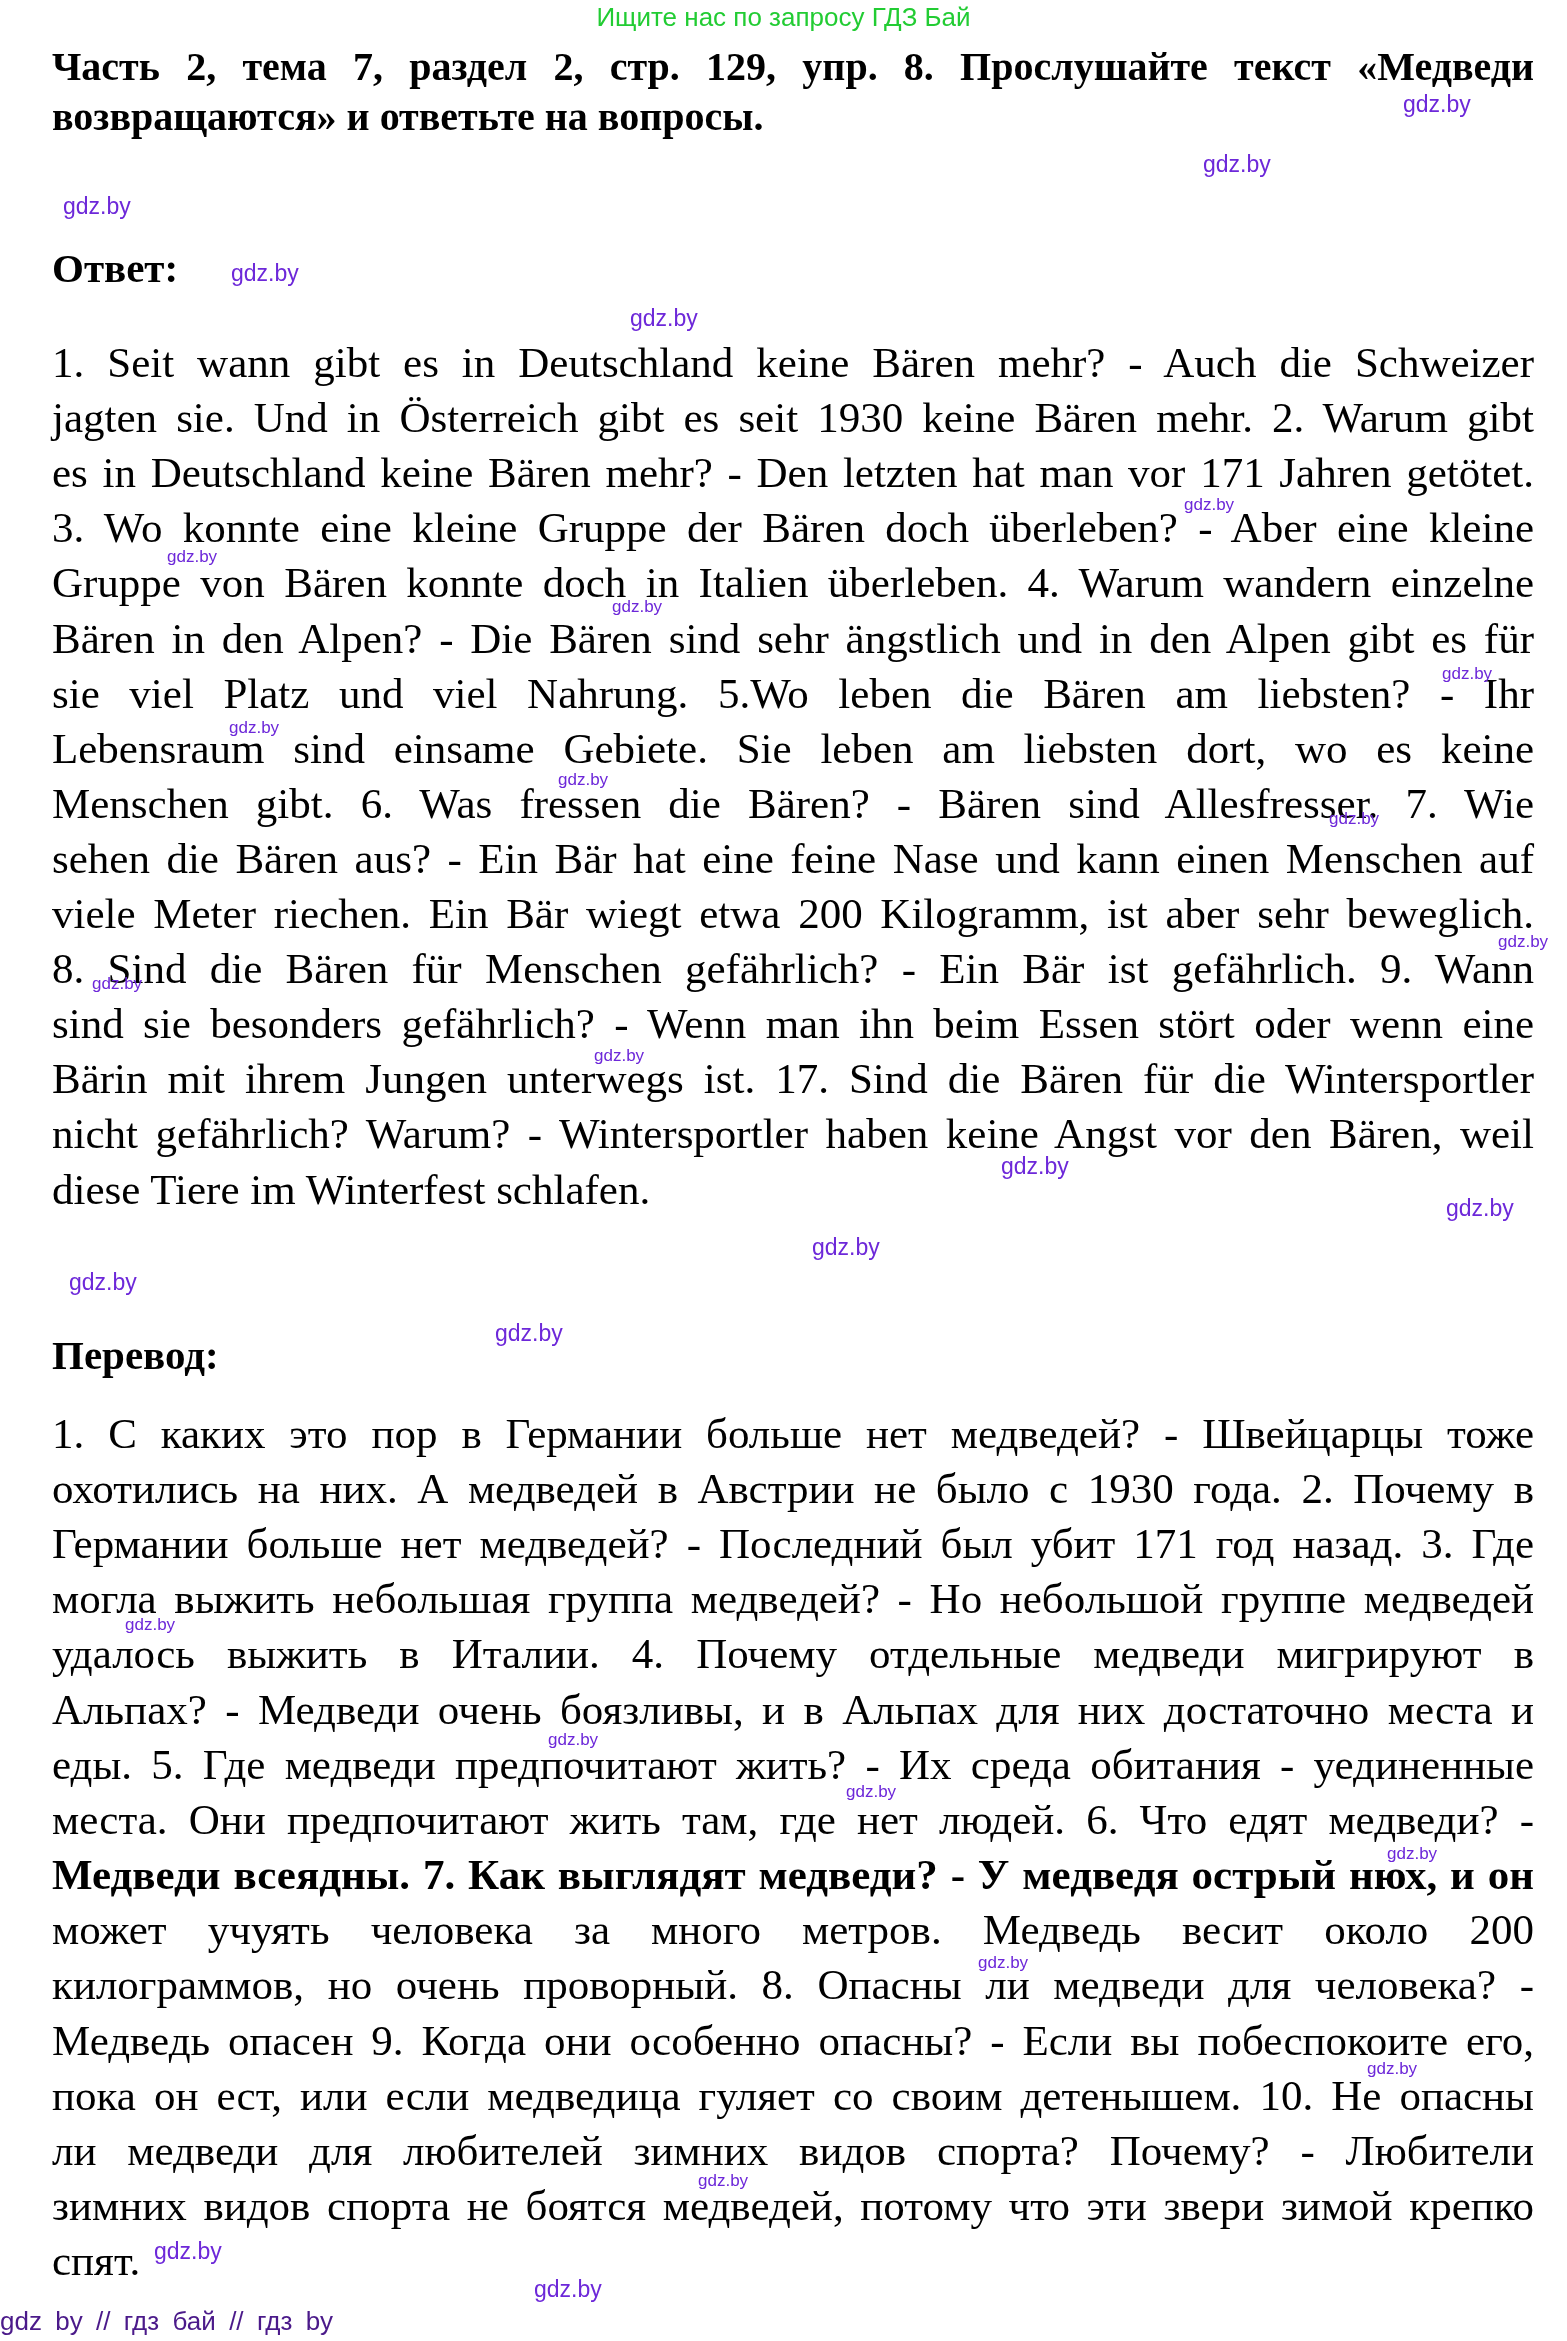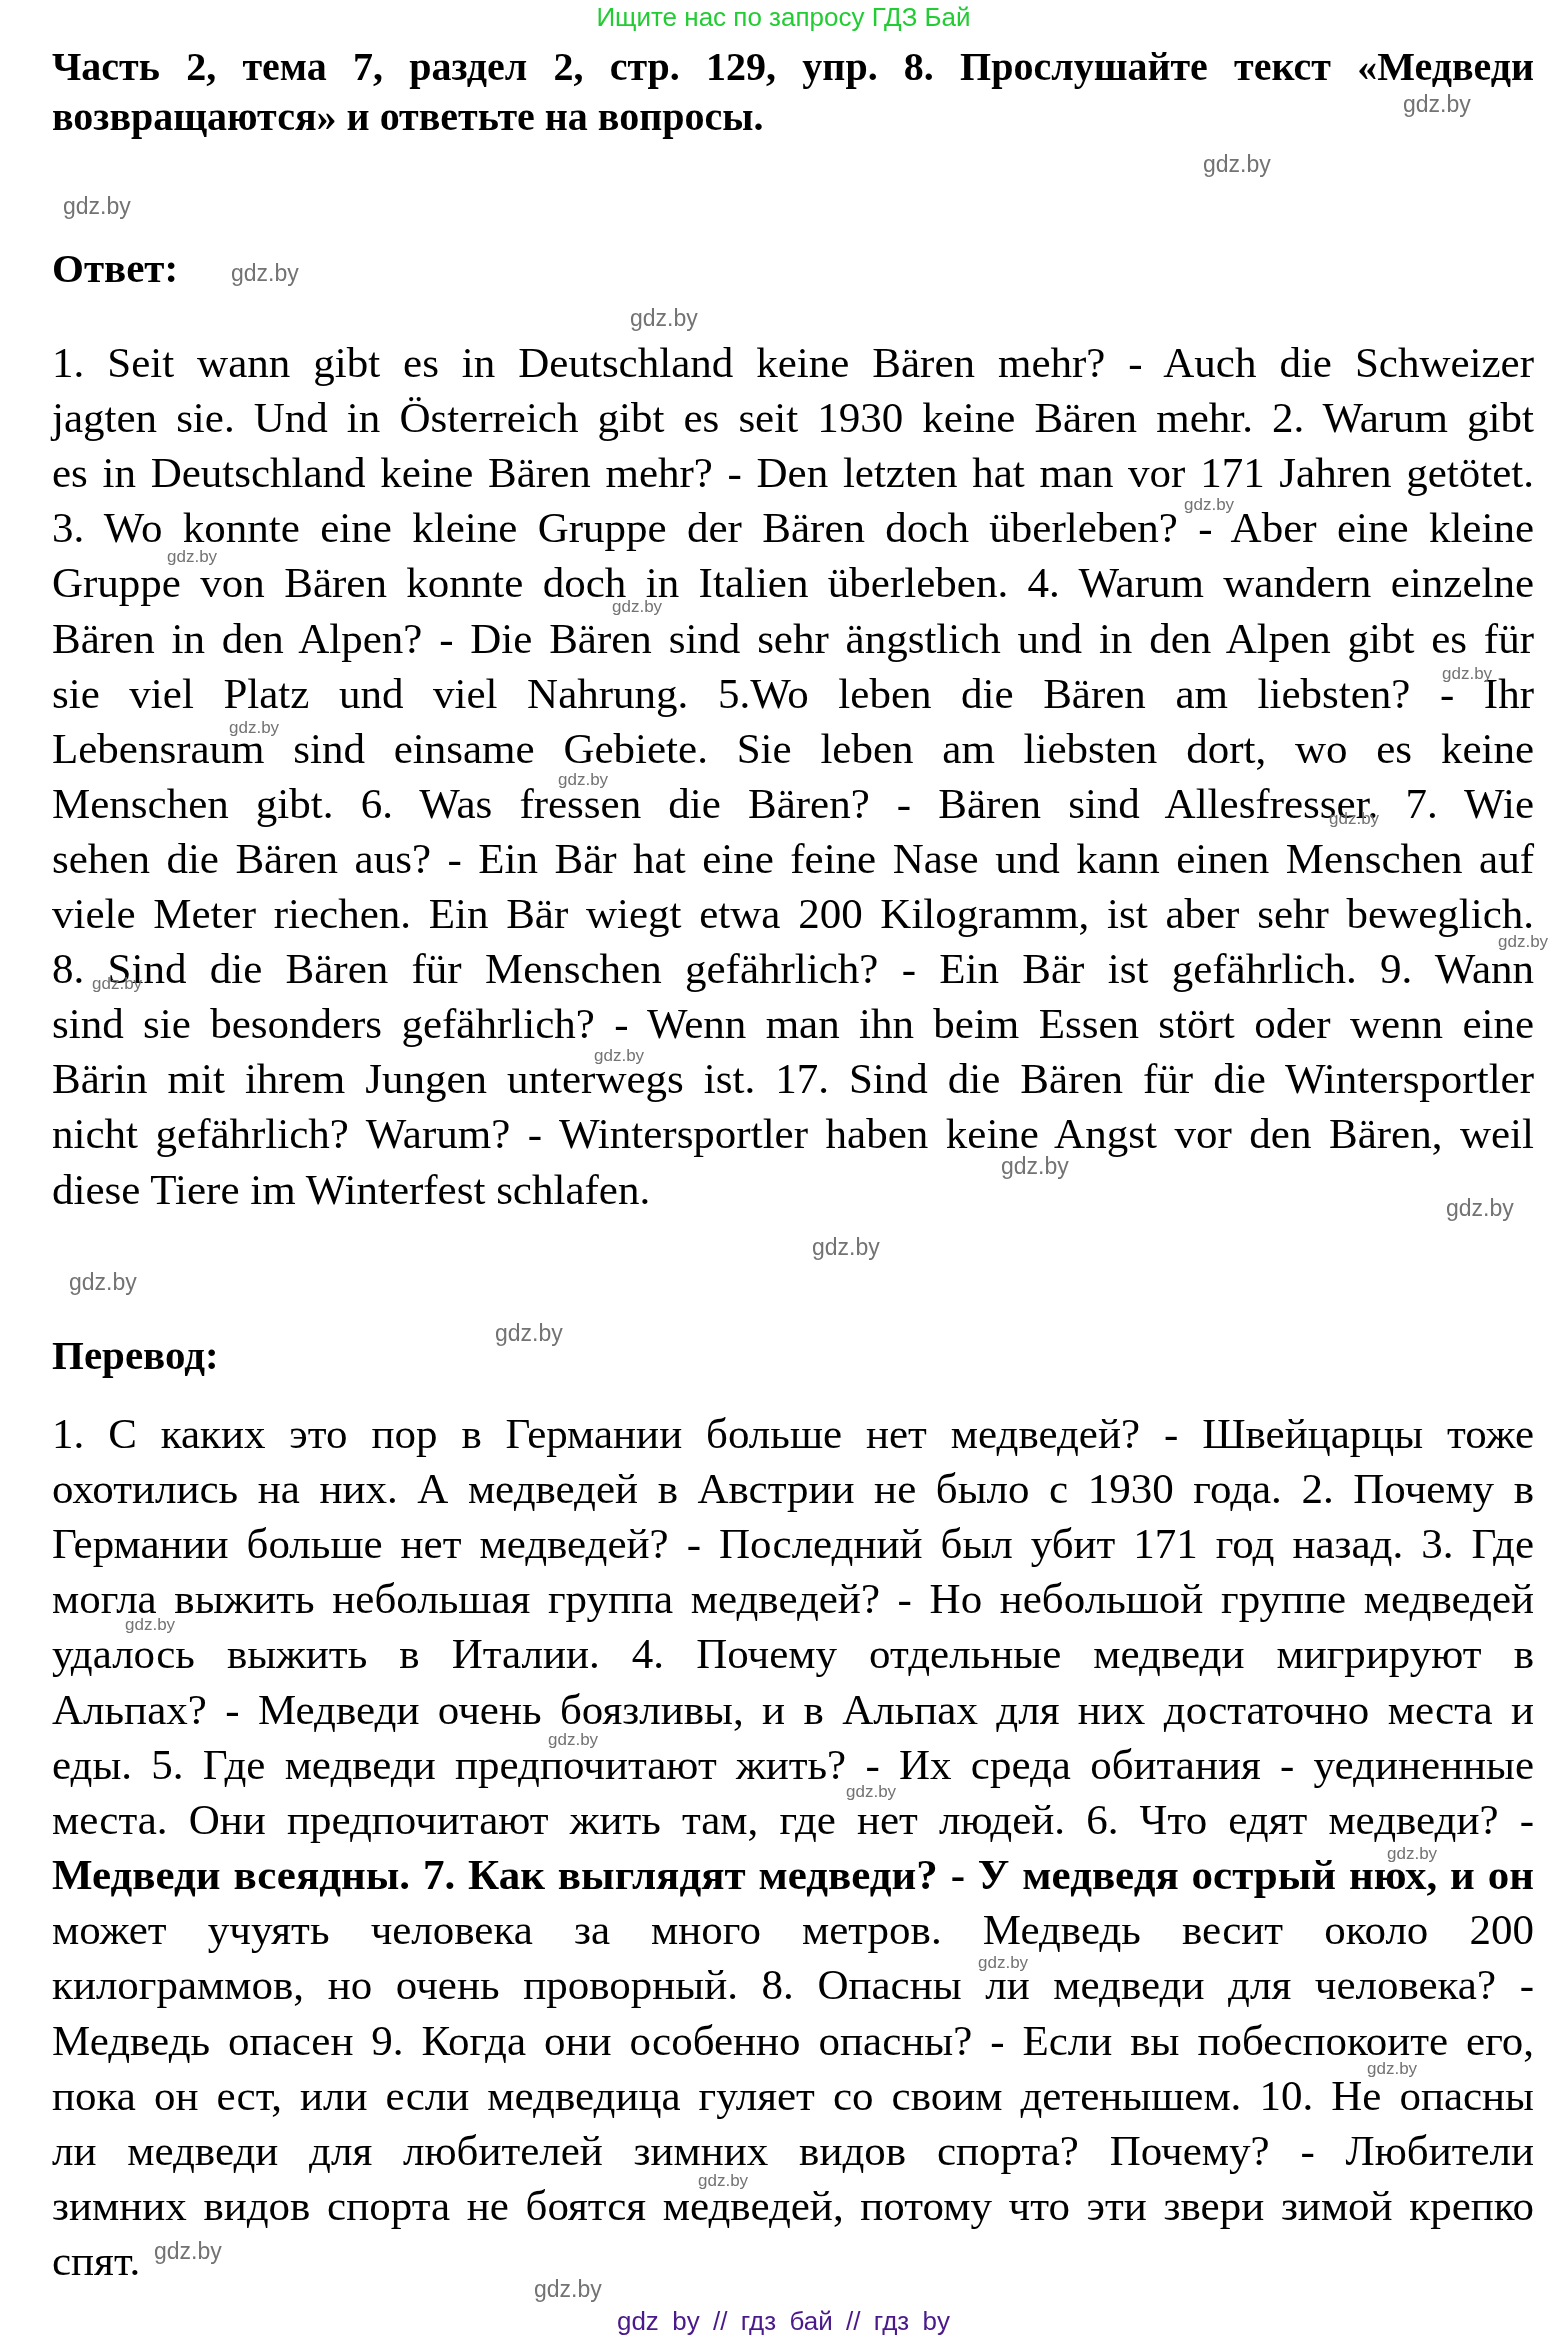--- a/index.html
+++ b/index.html
@@ -2,40 +2,40 @@
 <html style="font-size:12.2px"><head>
 <meta charset="utf-8">
 <style>
   html, body { margin: 0; padding: 0; background: #ffffff; }
   body { width: 1567px; height: 2342px; position: relative; overflow: hidden; }
   .banner {
     position: absolute; left: 0; top: 1.5px; width: 1567px; text-align: center;
     font-family: "Liberation Sans", sans-serif; font-size: 26px; line-height: 30.5px;
   }
   .footer {
-    position: absolute; left: 0; top: 2306px; width: 1567px; text-align: center;
+    position: absolute; left: 0; top: 2306px; width: 1567px; text-align: left;
     font-family: "Liberation Sans", sans-serif; font-size: 26px; line-height: 30.5px;
     word-spacing: 6.1px;
   }
   .line {
     position: absolute; left: 52px; width: 1482px;
     font-family: "Liberation Serif", serif; color: #000;
     white-space: nowrap; text-align: justify; text-align-last: justify;
     height: 61px;
   }
   .line.last { text-align-last: left; }
   .title { font-weight: bold; font-size: 40px; line-height: 46px; }
   .body { font-size: 43px; line-height: 50px; }
   .heading {
     position: absolute; left: 52px; font-family: "Liberation Serif", serif;
     font-weight: bold; font-size: 41px; line-height: 46px; color: #000;
   }
   .wm {
     position: absolute; font-family: "Liberation Sans", sans-serif;
-    color: #737373; white-space: nowrap; line-height: 1;
+    color: #6d28d9; white-space: nowrap; line-height: 1;
   }
   .wm.l { font-size: 23px; }
   .wm.s { font-size: 17px; }
 </style>
 </head>
 <body>
 
 <div class="banner" style="color:#22cc33;">Ищите нас по запросу ГДЗ Бай</div>
 
 <div class="line title" style="top:44px;">Часть 2, тема 7, раздел 2, стр. 129, упр. 8. Прослушайте текст «Медведи</div>

